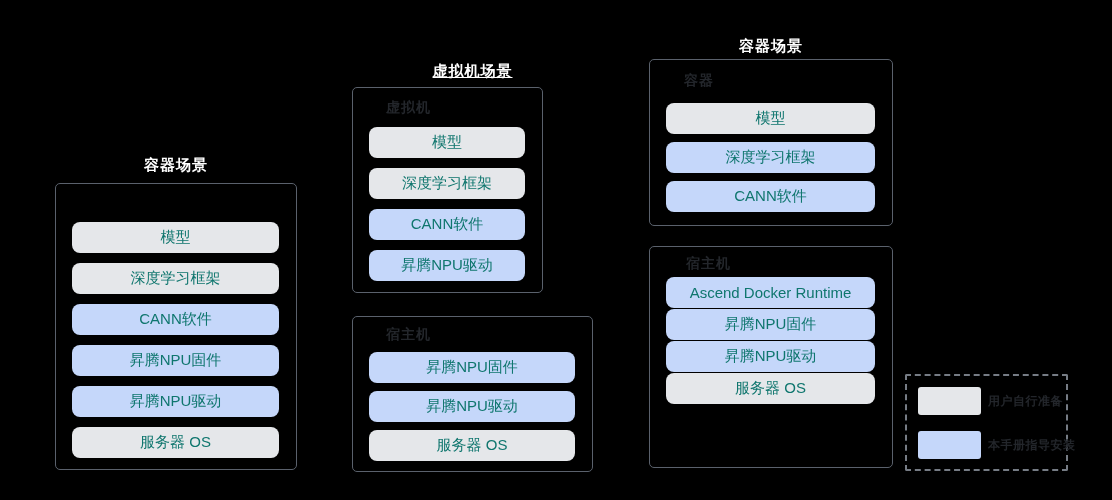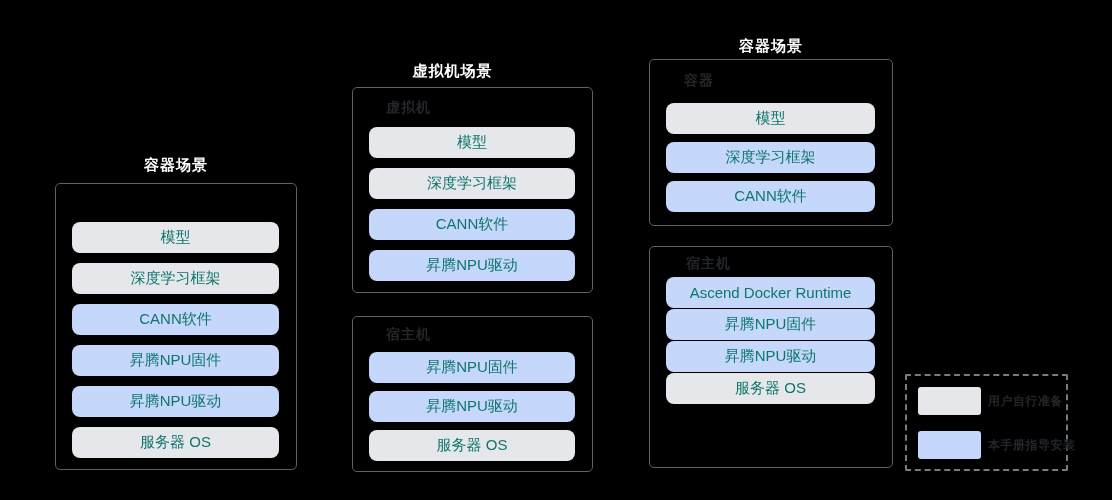--- a/index.html
+++ b/index.html
@@ -54,31 +54,31 @@
     font-size: 15px;
     color: #0f766e;
     flex: 0 0 auto;
   }
   .row-user { background: #e5e7ea; }
   .row-manual { background: #c5d7fa; }
 
   
   .box-s1  { left: 55px;  top: 183px; width: 242px; height: 287px; }
   .box-s1 .rows  { top: 38px; gap: 10px; }
-  .box-s2a { left: 352px; top: 87px;  width: 241px; height: 206px; }
+  .box-s2a { left: 352px; top: 87px;  width: 191px; height: 206px; }
   .box-s2a .rows { top: 39px; gap: 10px; }
   .box-s2b { left: 352px; top: 316px; width: 241px; height: 156px; }
   .box-s2b .rows { top: 35px; gap: 8px; }
   .box-s3a { left: 649px; top: 59px;  width: 244px; height: 167px; }
   .box-s3a .rows { top: 43px; gap: 8px; }
   .box-s3b { left: 649px; top: 246px; width: 244px; height: 222px; }
   .box-s3b .rows { top: 30px; gap: 1px; }
 
   .title-s1 { left: 55px;  top: 156px; width: 242px; }
-  .title-s2 { left: 332px; top: 62px;  width: 241px; }
+  .title-s2 { left: 352px; top: 62px;  width: 241px; text-decoration: underline; }
   .title-s3 { left: 649px; top: 37px;  width: 244px; }
 
   .label-s2a { left: 33px; top: 11px; }
   .label-s2b { left: 33px; top: 9px;  }
   .label-s3a { left: 34px; top: 12px; }
   .label-s3b { left: 36px; top: 8px;  }
 
   
   .legend {
     position: absolute;

